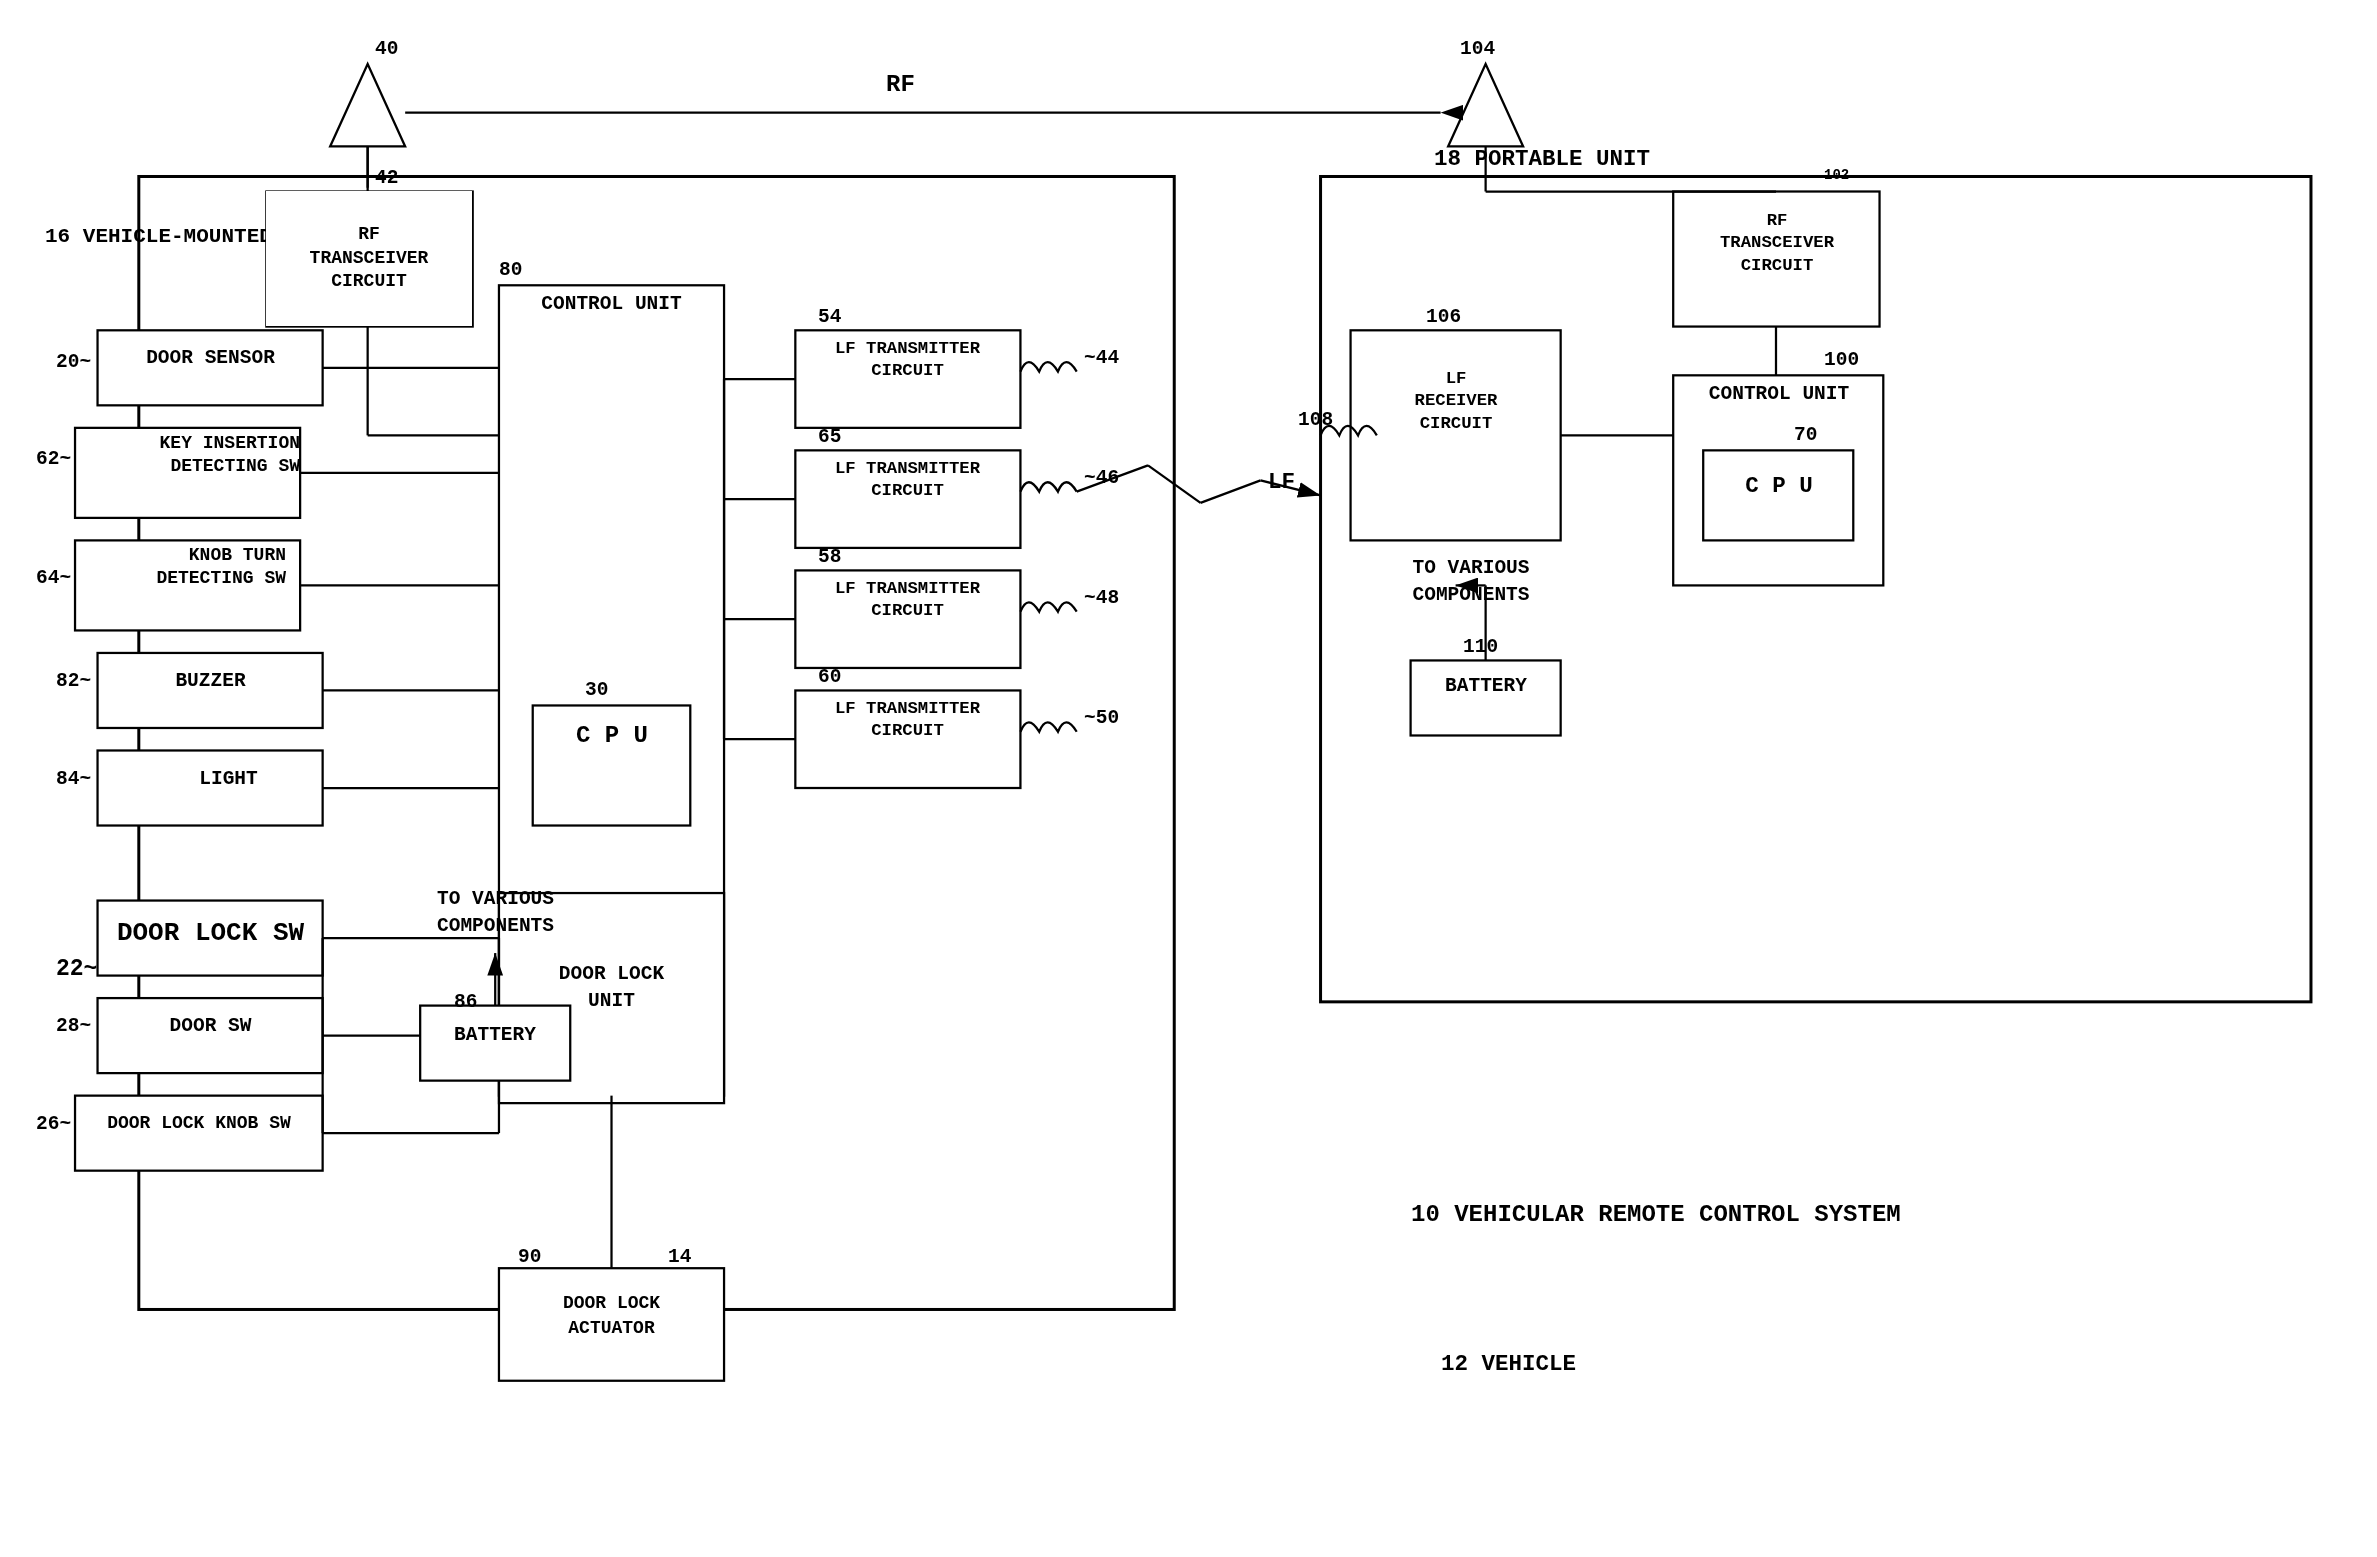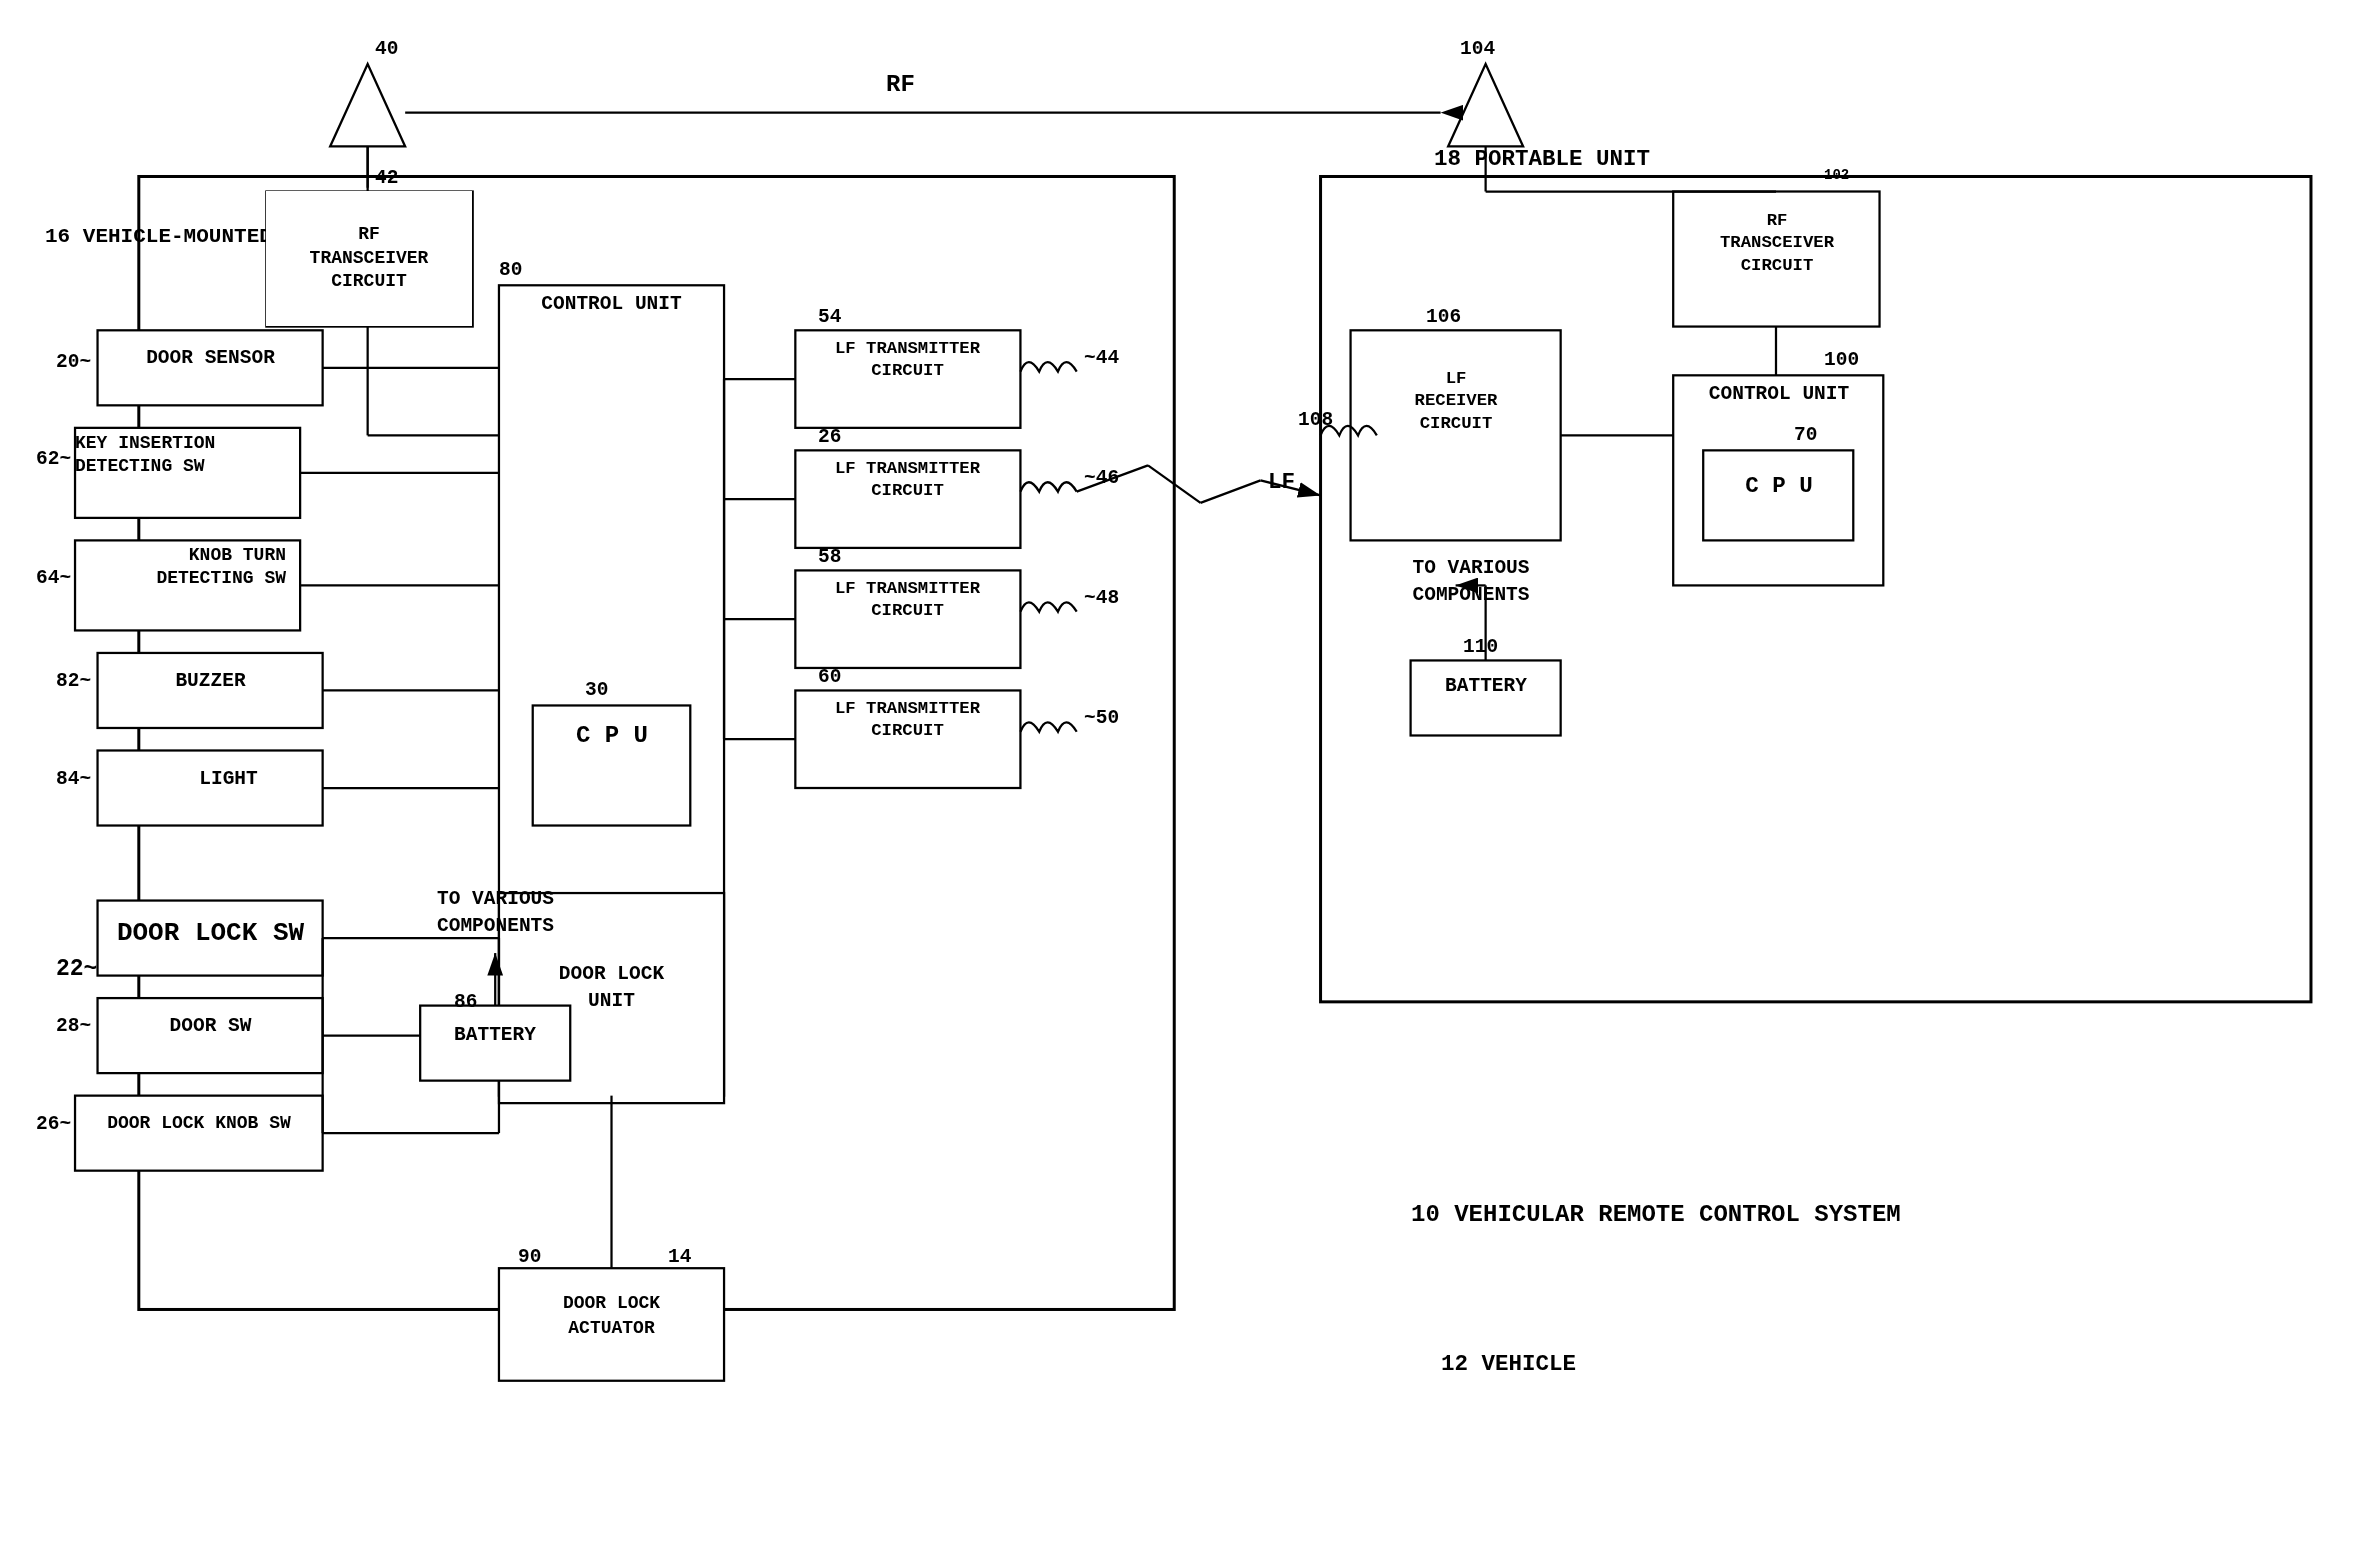--- a/index.html
+++ b/index.html
@@ -205,21 +205,21 @@
   <div class="label" style="left:499px; top:259px; font-size:19.5px;">80</div>
 
   <div class="label" style="left:501px; top:293px; font-size:19.5px; font-weight:bold; width:221px; text-align:center;">CONTROL UNIT</div>
 
   <div class="label" style="left:533px; top:722px; width:158px; text-align:center; font-size:24px; font-weight:bold;">C P U</div>
   <div class="label" style="left:585px; top:679px; font-size:19.5px;">30</div>
 
   <div class="label" style="left:98px; top:347px; width:225px; text-align:center; font-size:19.5px; font-weight:bold;">DOOR SENSOR</div>
   <div class="label" style="left:56px; top:351px; font-size:19.5px;">20~</div>
 
-  <div class="label" style="left:75px; top:432px; width:225px; text-align:left; font-size:18px; font-weight:bold; line-height:1.3;">KEY INSERTION<br>DETECTING SW</div>
+  <div class="label" style="left:75px; top:432px; width:225px; text-align:right; font-size:18px; font-weight:bold; line-height:1.3;">KEY INSERTION<br>DETECTING SW</div>
   <div class="label" style="left:36px; top:448px; font-size:19.5px;">62~</div>
 
   <div class="label" style="left:75px; top:544px; width:211px; text-align:right; font-size:18px; font-weight:bold; line-height:1.3;">KNOB TURN<br>DETECTING SW</div>
   <div class="label" style="left:36px; top:567px; font-size:19.5px;">64~</div>
 
   <div class="label" style="left:98px; top:670px; width:225px; text-align:center; font-size:19.5px; font-weight:bold;">BUZZER</div>
   <div class="label" style="left:56px; top:670px; font-size:19.5px;">82~</div>
 
   <div class="label" style="left:98px; top:768px; width:261px; text-align:center; font-size:19.5px; font-weight:bold;">LIGHT</div>
   <div class="label" style="left:56px; top:768px; font-size:19.5px;">84~</div>
@@ -236,21 +236,21 @@
   <div class="label" style="left:499px; top:961px; width:225px; text-align:center; font-size:19.5px; font-weight:bold; line-height:1.4;">DOOR LOCK<br>UNIT</div>
 
   <div class="label" style="left:499px; top:1291px; width:225px; text-align:center; font-size:18px; font-weight:bold; line-height:1.4;">DOOR LOCK<br>ACTUATOR</div>
 
   <div class="label" style="left:518px; top:1246px; font-size:19.5px;">90</div>
   <div class="label" style="left:668px; top:1246px; font-size:19.5px;">14</div>
 
   <div class="label" style="left:818px; top:306px; font-size:19.5px;">54</div>
   <div class="label" style="left:795px; top:338px; width:225px; text-align:center; font-size:17.3px; font-weight:bold; line-height:1.3;">LF TRANSMITTER<br>CIRCUIT</div>
 
-  <div class="label" style="left:818px; top:426px; font-size:19.5px;">26</div>
+  <div class="label" style="left:818px; top:426px; font-size:19.5px;">65</div>
   <div class="label" style="left:795px; top:458px; width:225px; text-align:center; font-size:17.3px; font-weight:bold; line-height:1.3;">LF TRANSMITTER<br>CIRCUIT</div>
 
   <div class="label" style="left:818px; top:546px; font-size:19.5px;">58</div>
   <div class="label" style="left:795px; top:578px; width:225px; text-align:center; font-size:17.3px; font-weight:bold; line-height:1.3;">LF TRANSMITTER<br>CIRCUIT</div>
 
   <div class="label" style="left:818px; top:666px; font-size:19.5px;">60</div>
   <div class="label" style="left:795px; top:698px; width:225px; text-align:center; font-size:17.3px; font-weight:bold; line-height:1.3;">LF TRANSMITTER<br>CIRCUIT</div>
 
   <div class="label" style="left:1084px; top:347px; font-size:19.5px;">~44</div>
   <div class="label" style="left:1084px; top:467px; font-size:19.5px;">~46</div>

